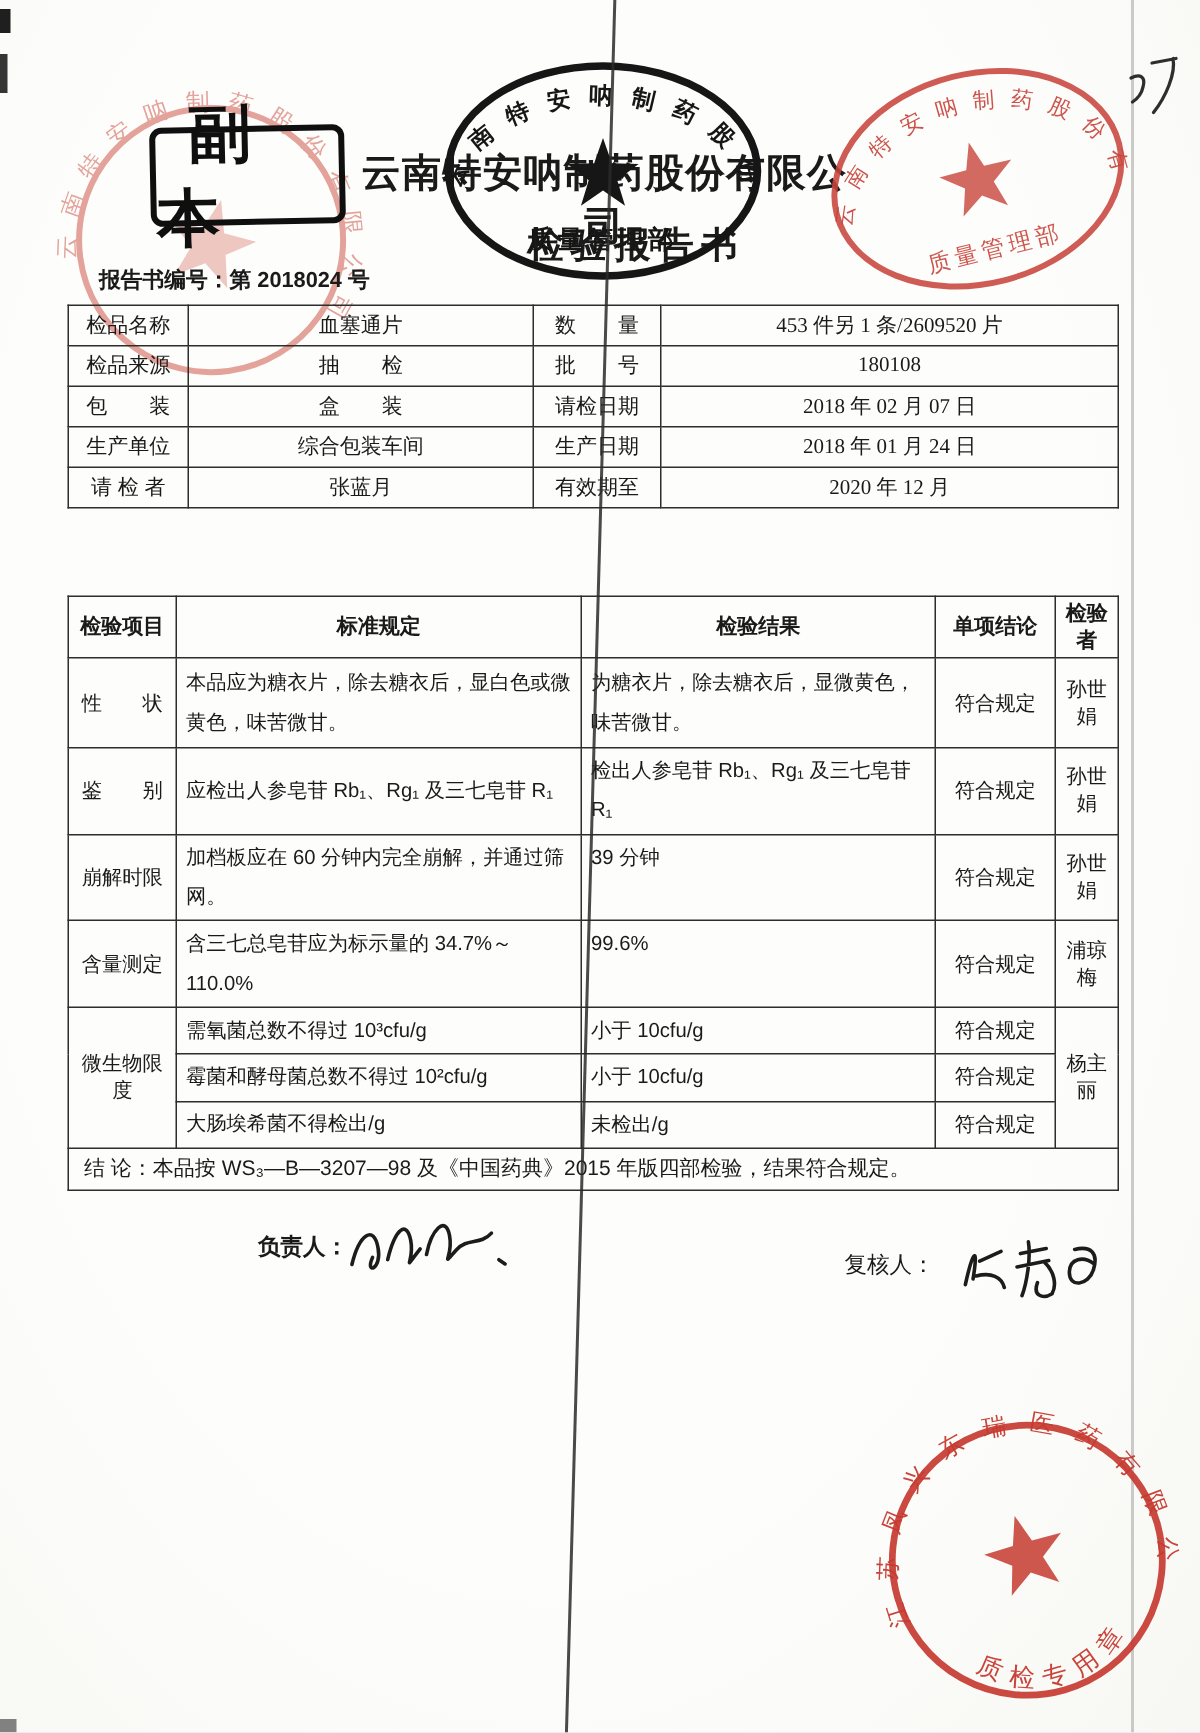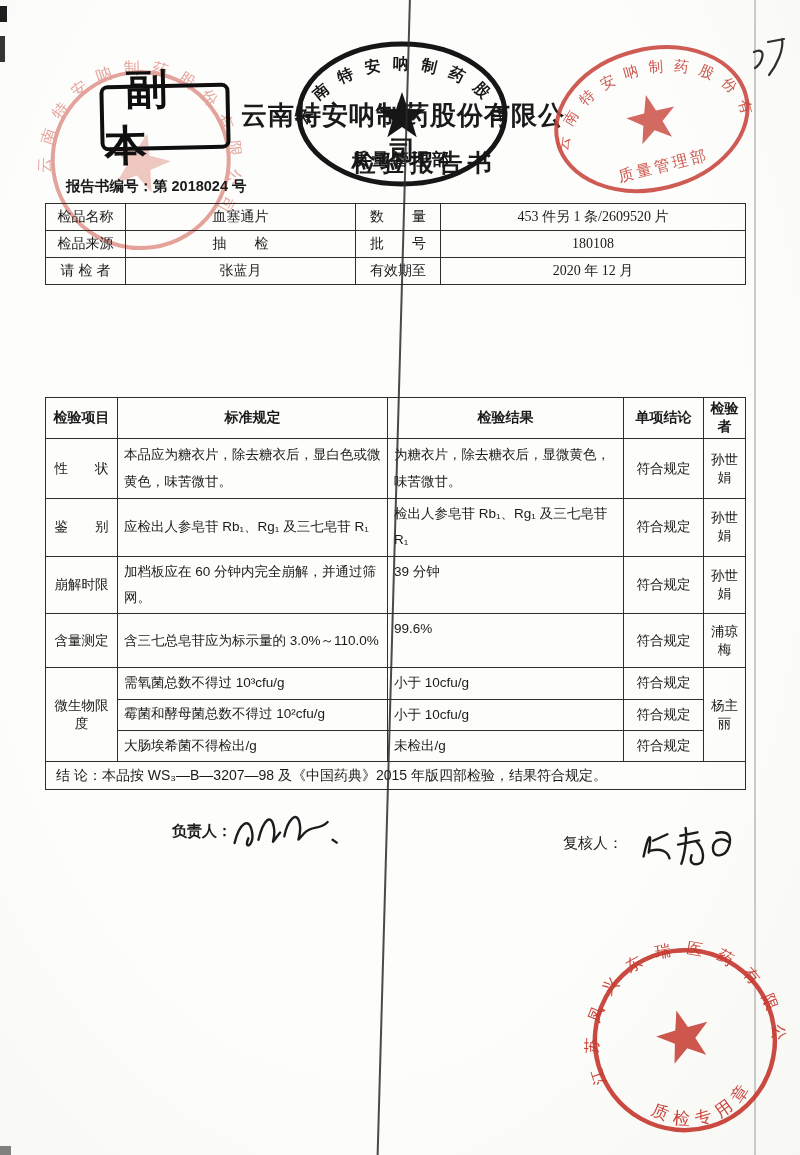--- a/index.html
+++ b/index.html
@@ -120,20 +120,32 @@
       <td class="lbl">检品名称</td>
       <td class="val">血塞通片</td>
       <td class="lbl">数　　量</td>
       <td class="val">453 件另 1 条/2609520 片</td>
     </tr>
     <tr>
       <td class="lbl">检品来源</td>
       <td class="val">抽　　检</td>
       <td class="lbl">批　　号</td>
       <td class="val">180108</td>
+    </tr>
+    <tr>
+      <td class="lbl">包　　装</td>
+      <td class="val">盒　　装</td>
+      <td class="lbl">请检日期</td>
+      <td class="val">2018 年 02 月 07 日</td>
+    </tr>
+    <tr>
+      <td class="lbl">生产单位</td>
+      <td class="val">综合包装车间</td>
+      <td class="lbl">生产日期</td>
+      <td class="val">2018 年 01 月 24 日</td>
     </tr>
     <tr>
       <td class="lbl">请 检 者</td>
       <td class="val">张蓝月</td>
       <td class="lbl">有效期至</td>
       <td class="val">2020 年 12 月</td>
     </tr>
   </tbody>
     </table>
 
@@ -169,21 +181,21 @@
     </tr>
     <tr style="height:52px">
       <td class="item">崩解时限</td>
       <td class="spec">加档板应在 60 分钟内完全崩解，并通过筛网。</td>
       <td class="result" style="vertical-align:top">39 分钟</td>
       <td class="verdict">符合规定</td>
       <td class="inspector">孙世娟</td>
     </tr>
     <tr style="height:54px">
       <td class="item">含量测定</td>
-      <td class="spec">含三七总皂苷应为标示量的 3.0%～110.0%</td>
+      <td class="spec">含三七总皂苷应为标示量的 34.7%～110.0%</td>
       <td class="result" style="vertical-align:top">99.6%</td>
       <td class="verdict">符合规定</td>
       <td class="inspector">浦琼梅</td>
     </tr>
     <tr style="height:28px">
       <td class="item" rowspan="3">微生物限度</td>
       <td class="spec" style="line-height:1.4">需氧菌总数不得过 10³cfu/g</td>
       <td class="result">小于 10cfu/g</td>
       <td class="verdict">符合规定</td>
       <td class="inspector" rowspan="3">杨主丽</td>

